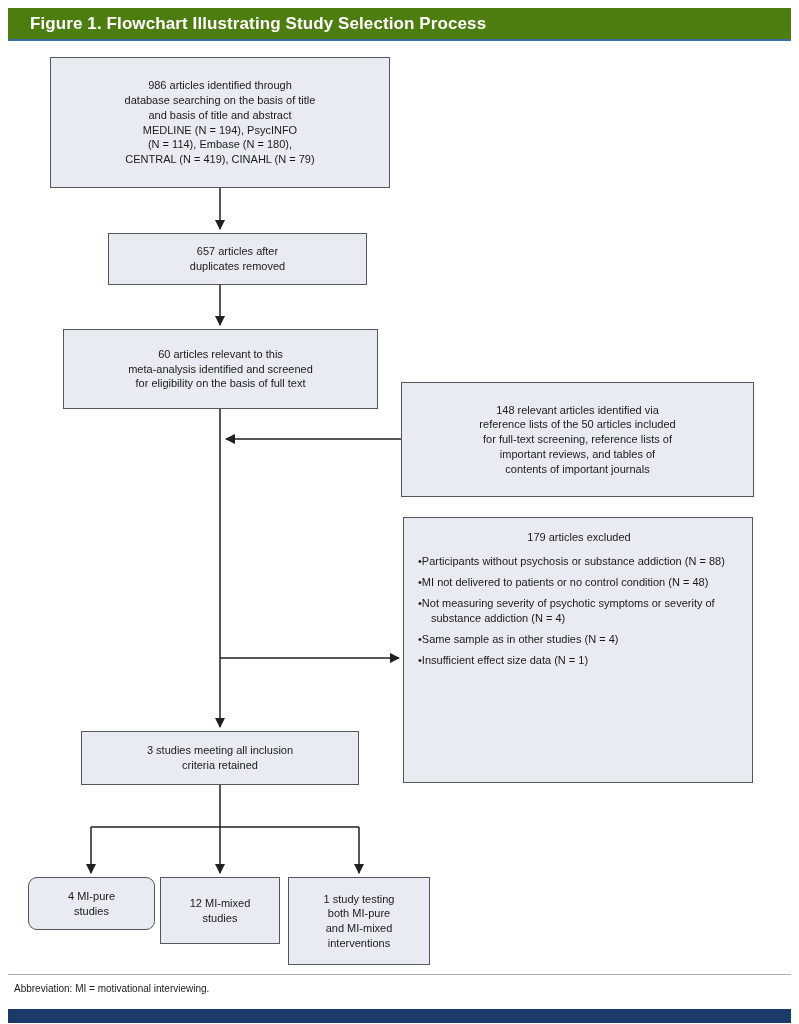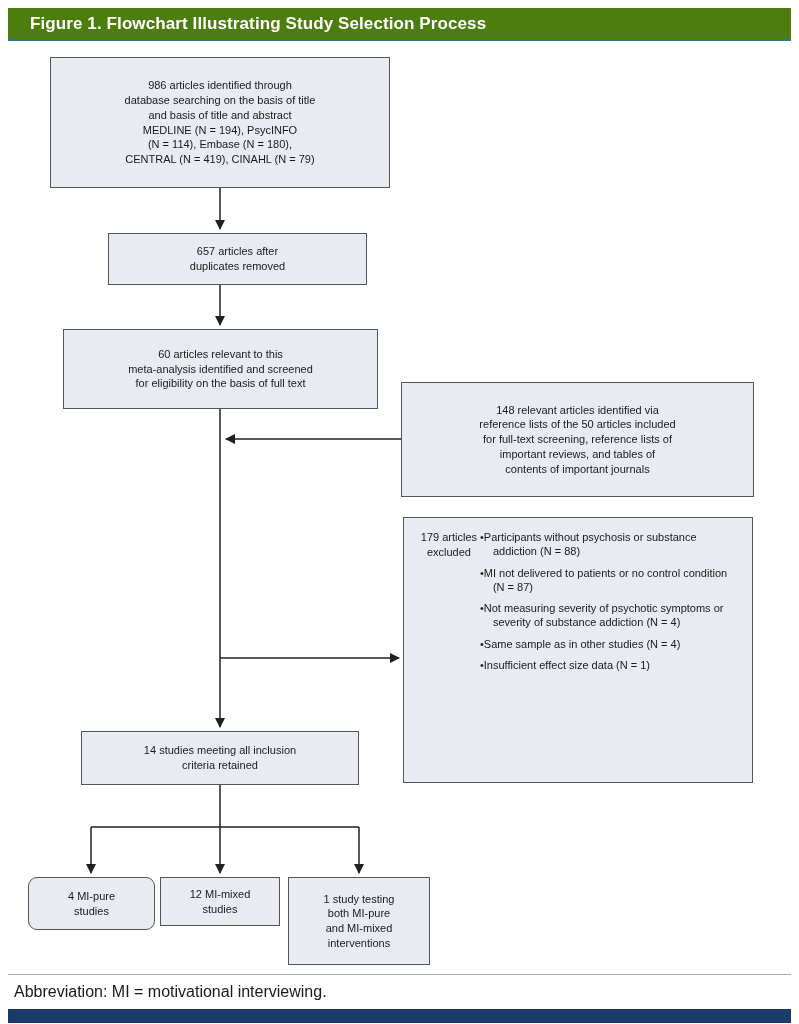--- a/index.html
+++ b/index.html
@@ -42,21 +42,21 @@
     display: flex;
     align-items: center;
     justify-content: center;
     text-align: center;
     white-space: pre-line;
     font-size: 11px;
     line-height: 1.34;
     padding: 6px 8px;
   }
   .box-excluded {
-    flex-direction: row;
+    flex-direction: column;
     justify-content: flex-start;
     align-items: stretch;
     text-align: left;
     white-space: normal;
     padding: 12px 12px 10px 14px;
   }
   .box-excluded .excluded-title {
     text-align: center;
     margin: 0 0 9px 0;
     white-space: pre-line;
@@ -75,21 +75,21 @@
   .box-excluded li::before { content: "\2022 "; }
   .foot-divider {
     position: absolute;
     left: 8px; top: 974px;
     width: 783px;
     border-top: 1px solid #a9adb3;
   }
   .foot-note {
     position: absolute;
     left: 14px; top: 983px;
-    font-size: 16px;
+    font-size: 10px;
   }
   .footer-bar {
     position: absolute;
     left: 8px; top: 1009px;
     width: 783px; height: 14px;
     background: #1b3a68;
   }
 </style>
 </head>
 <body>
@@ -137,34 +137,34 @@
   <div class="box" style="left:401px; top:382px; width:353px; height:115px;text-align:center;">148 relevant articles identified via
 reference lists of the 50 articles included
 for full-text screening, reference lists of
 important reviews, and tables of
 contents of important journals</div>
 
   <div class="box box-excluded" style="left:403px; top:517px; width:350px; height:266px;">
     <div class="excluded-title">179 articles excluded</div>
     <ul>
       <li>Participants without psychosis or substance addiction (N = 88)</li>
-      <li>MI not delivered to patients or no control condition (N = 87)</li>
+      <li>MI not delivered to patients or no control condition (N = 48)</li>
       <li>Not measuring severity of psychotic symptoms or severity of substance addiction (N = 4)</li>
       <li>Same sample as in other studies (N = 4)</li>
       <li>Insufficient effect size data (N = 1)</li>
     </ul>
   </div>
 
-  <div class="box" style="left:81px; top:731px; width:278px; height:54px;">14 studies meeting all inclusion
+  <div class="box" style="left:81px; top:731px; width:278px; height:54px;">3 studies meeting all inclusion
 criteria retained</div>
 
   <div class="box" style="left:28px; top:877px; width:127px; height:53px;border-radius:9px;">4 MI-pure
 studies</div>
 
-  <div class="box" style="left:160px; top:877px; width:120px; height:49px;">12 MI-mixed
+  <div class="box" style="left:160px; top:877px; width:120px; height:67px;">12 MI-mixed
 studies</div>
 
   <div class="box" style="left:288px; top:877px; width:142px; height:88px;">1 study testing
 both MI-pure
 and MI-mixed
 interventions</div>
 
   <div class="foot-divider"></div>
   <div class="foot-note">Abbreviation: MI = motivational interviewing.</div>
   <div class="footer-bar"></div>

